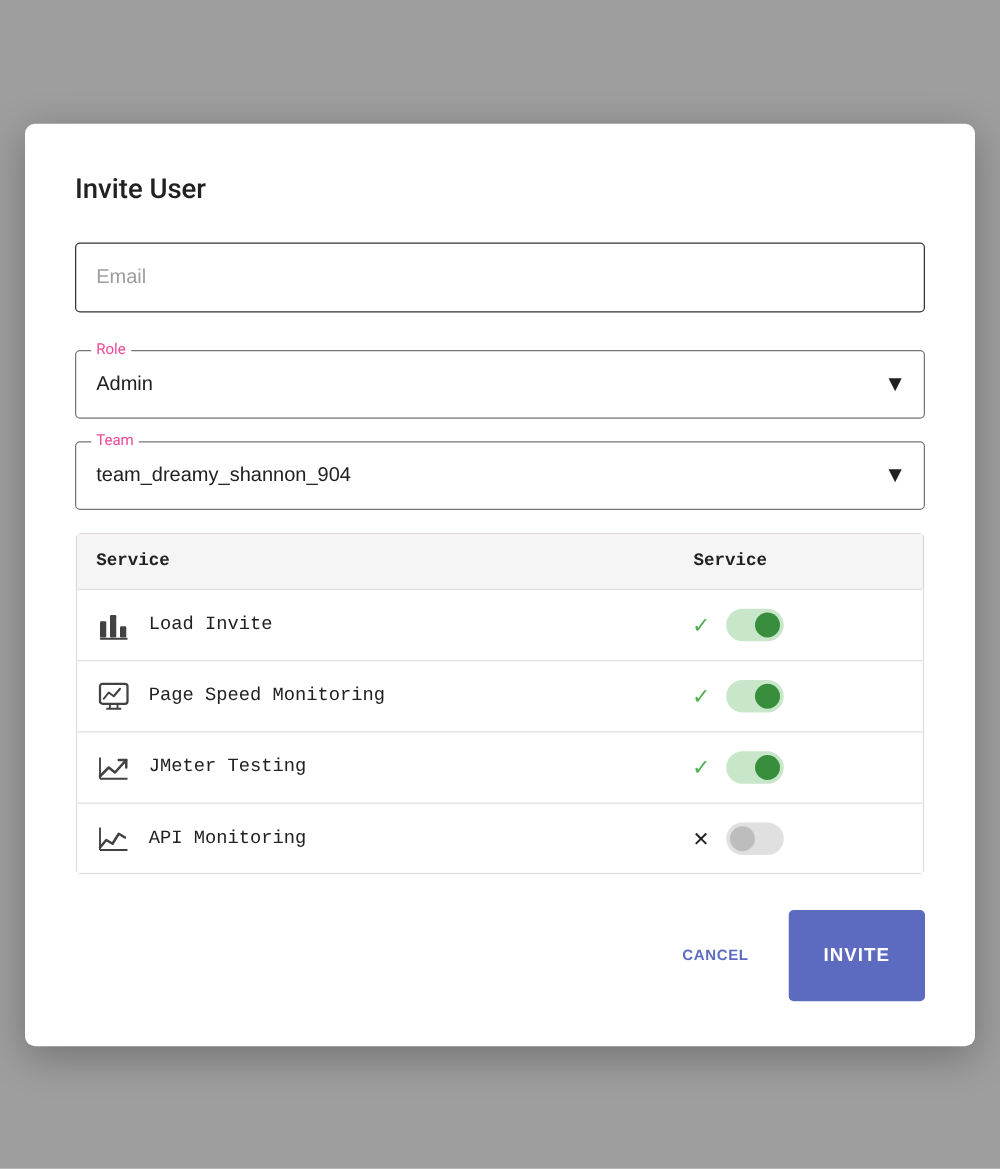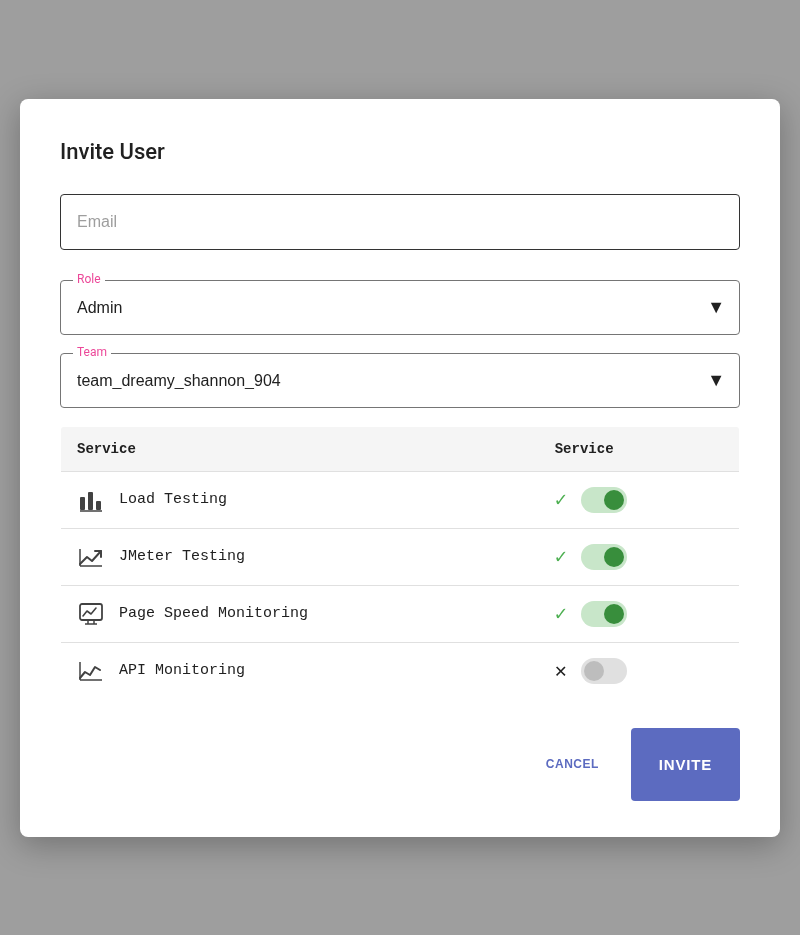--- a/index.html
+++ b/index.html
@@ -267,46 +267,21 @@
       <td>
         <div class="service-cell">
           <span class="service-icon">
                 <svg width="26" height="26" viewBox="0 0 26 26" fill="none" xmlns="http://www.w3.org/2000/svg">
       <rect x="2" y="10" width="5" height="13" rx="1" fill="#424242"></rect>
       <rect x="10" y="5" width="5" height="18" rx="1" fill="#424242"></rect>
       <rect x="18" y="14" width="5" height="9" rx="1" fill="#424242"></rect>
       <line x1="2" y1="24" x2="24" y2="24" stroke="#424242" stroke-width="1.5"></line>
     </svg>
               </span>
-          <span class="service-name">Load Testing</span>
-        </div>
-      </td>
-      <td>
-        <div class="access-cell">
-          <span class="check-icon">✓</span>
-          <label class="toggle-switch">
-            <div class="toggle-track on">
-              <div class="toggle-thumb on"></div>
-            </div>
-          </label>
-        </div>
-      </td>
-    </tr>
-        <tr class="table-row">
-      <td>
-        <div class="service-cell">
-          <span class="service-icon">
-                <svg width="26" height="26" viewBox="0 0 26 26" fill="none" xmlns="http://www.w3.org/2000/svg">
-      <polyline points="2,20 9,13 14,17 23,7" stroke="#424242" stroke-width="2" fill="none" stroke-linejoin="round" stroke-linecap="round"></polyline>
-      <polyline points="17,7 23,7 23,13" stroke="#424242" stroke-width="2" fill="none" stroke-linejoin="round" stroke-linecap="round"></polyline>
-      <line x1="2" y1="22" x2="24" y2="22" stroke="#424242" stroke-width="1.5"></line>
-      <line x1="2" y1="5" x2="2" y2="22" stroke="#424242" stroke-width="1.5"></line>
-    </svg>
-              </span>
-          <span class="service-name">JMeter Testing</span>
+          <span class="service-name">Load Invite</span>
         </div>
       </td>
       <td>
         <div class="access-cell">
           <span class="check-icon">✓</span>
           <label class="toggle-switch">
             <div class="toggle-track on">
               <div class="toggle-thumb on"></div>
             </div>
           </label>
@@ -337,20 +312,45 @@
             </div>
           </label>
         </div>
       </td>
     </tr>
         <tr class="table-row">
       <td>
         <div class="service-cell">
           <span class="service-icon">
                 <svg width="26" height="26" viewBox="0 0 26 26" fill="none" xmlns="http://www.w3.org/2000/svg">
+      <polyline points="2,20 9,13 14,17 23,7" stroke="#424242" stroke-width="2" fill="none" stroke-linejoin="round" stroke-linecap="round"></polyline>
+      <polyline points="17,7 23,7 23,13" stroke="#424242" stroke-width="2" fill="none" stroke-linejoin="round" stroke-linecap="round"></polyline>
+      <line x1="2" y1="22" x2="24" y2="22" stroke="#424242" stroke-width="1.5"></line>
+      <line x1="2" y1="5" x2="2" y2="22" stroke="#424242" stroke-width="1.5"></line>
+    </svg>
+              </span>
+          <span class="service-name">JMeter Testing</span>
+        </div>
+      </td>
+      <td>
+        <div class="access-cell">
+          <span class="check-icon">✓</span>
+          <label class="toggle-switch">
+            <div class="toggle-track on">
+              <div class="toggle-thumb on"></div>
+            </div>
+          </label>
+        </div>
+      </td>
+    </tr>
+        <tr class="table-row">
+      <td>
+        <div class="service-cell">
+          <span class="service-icon">
+                <svg width="26" height="26" viewBox="0 0 26 26" fill="none" xmlns="http://www.w3.org/2000/svg">
       <polyline points="2,20 7,14 12,17 17,9 22,12" stroke="#424242" stroke-width="2" fill="none" stroke-linejoin="round" stroke-linecap="round"></polyline>
       <line x1="2" y1="22" x2="24" y2="22" stroke="#424242" stroke-width="1.5"></line>
       <line x1="2" y1="4" x2="2" y2="22" stroke="#424242" stroke-width="1.5"></line>
     </svg>
               </span>
           <span class="service-name">API Monitoring</span>
         </div>
       </td>
       <td>
         <div class="access-cell">

